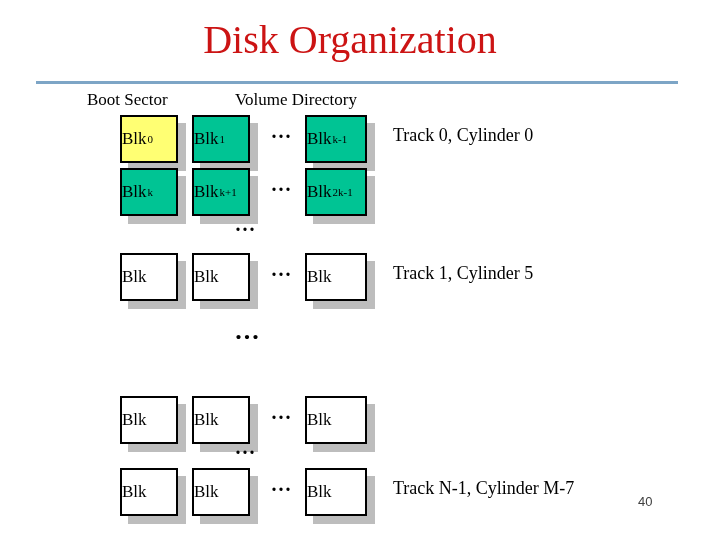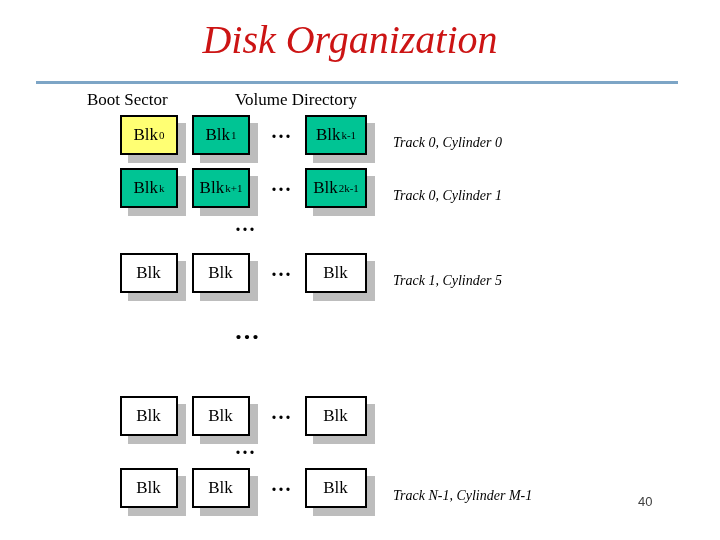--- a/index.html
+++ b/index.html
@@ -13,21 +13,20 @@
     color: #000000;
   }
   .title {
     position: absolute;
     left: 0; top: 16px;
     width: 700px;
     text-align: center;
     font-size: 40px;
     color: var(--title_red);
     white-space: nowrap;
-    font-style: italic;
   }
   .divider {
     position: absolute;
     left: 36px; top: 81px;
     width: 642px; height: 3px;
     background: var(--divider_blue);
   }
   .hdr-label {
     position: absolute;
     top: 90px;
@@ -39,26 +38,25 @@
   .row {
     position: absolute;
     left: 0;
     width: 720px;
     height: 40px;
   }
   .block {
     position: absolute;
     top: 0;
     width: 58px;
-    height: 40px;
+    height: 48px;
     border: 2px solid #000000;
     box-shadow: 8px 8px 0 var(--shadow_gray);
     display: flex;
     align-items: center;
-    justify-content: center;
     font-size: 17px;
     box-sizing: border-box;
   }
   .c1 { left: 120px; }
   .c2 { left: 192px; }
   .c3 { left: 305px; width: 62px; }
   .fill-yellow { background: var(--boot_block_yellow); }
   .fill-green  { background: var(--block_green); }
   .fill-white  { background: var(--block_white); }
   .block sub {
@@ -73,25 +71,24 @@
     top: 0;
     text-align: center;
     font-weight: bold;
     font-size: 20px;
     line-height: 32px;
     letter-spacing: 2px;
   }
   .track-label {
     position: absolute;
     left: 393px;
-    top: 8px;
+    top: 0;
     line-height: 40px;
-    font-size: 14px;
-    white-space: nowrap;
-    font-style: italic;
+    font-size: 18px;
+    white-space: nowrap;
   }
   .sep {
     position: absolute;
     text-align: center;
     font-weight: bold;
     white-space: nowrap;
     letter-spacing: 2px;
   }
   .sep-a { left: 220px; width: 52px; top: 213px; font-size: 20px; }
   .sep-b { left: 218px; width: 60px; top: 316px; font-size: 26px; }
@@ -139,21 +136,20 @@
       </div>
     <div class="block c2 fill-green">
         <span>Blk</span>
         <sub>k+1</sub>
       </div>
     <div class="dots">...</div>
     <div class="block c3 fill-green">
         <span>Blk</span>
         <sub>2k-1</sub>
       </div>
-    <div class="track-label">Track 0, Cylinder 1</div>
   </div>
 
   <div class="sep sep-a">...</div>
 
   <div class="row" style="top:253px">
     <div class="block c1 fill-white">
         <span>Blk</span>
         <sub></sub>
       </div>
     <div class="block c2 fill-white">
@@ -195,18 +191,18 @@
       </div>
     <div class="block c2 fill-white">
         <span>Blk</span>
         <sub></sub>
       </div>
     <div class="dots">...</div>
     <div class="block c3 fill-white">
         <span>Blk</span>
         <sub></sub>
       </div>
-    <div class="track-label">Track N-1, Cylinder M-1</div>
+    <div class="track-label">Track N-1, Cylinder M-7</div>
   </div>
 
   <div class="page-number">40</div>
 
 </div>
 
 </body></html>

